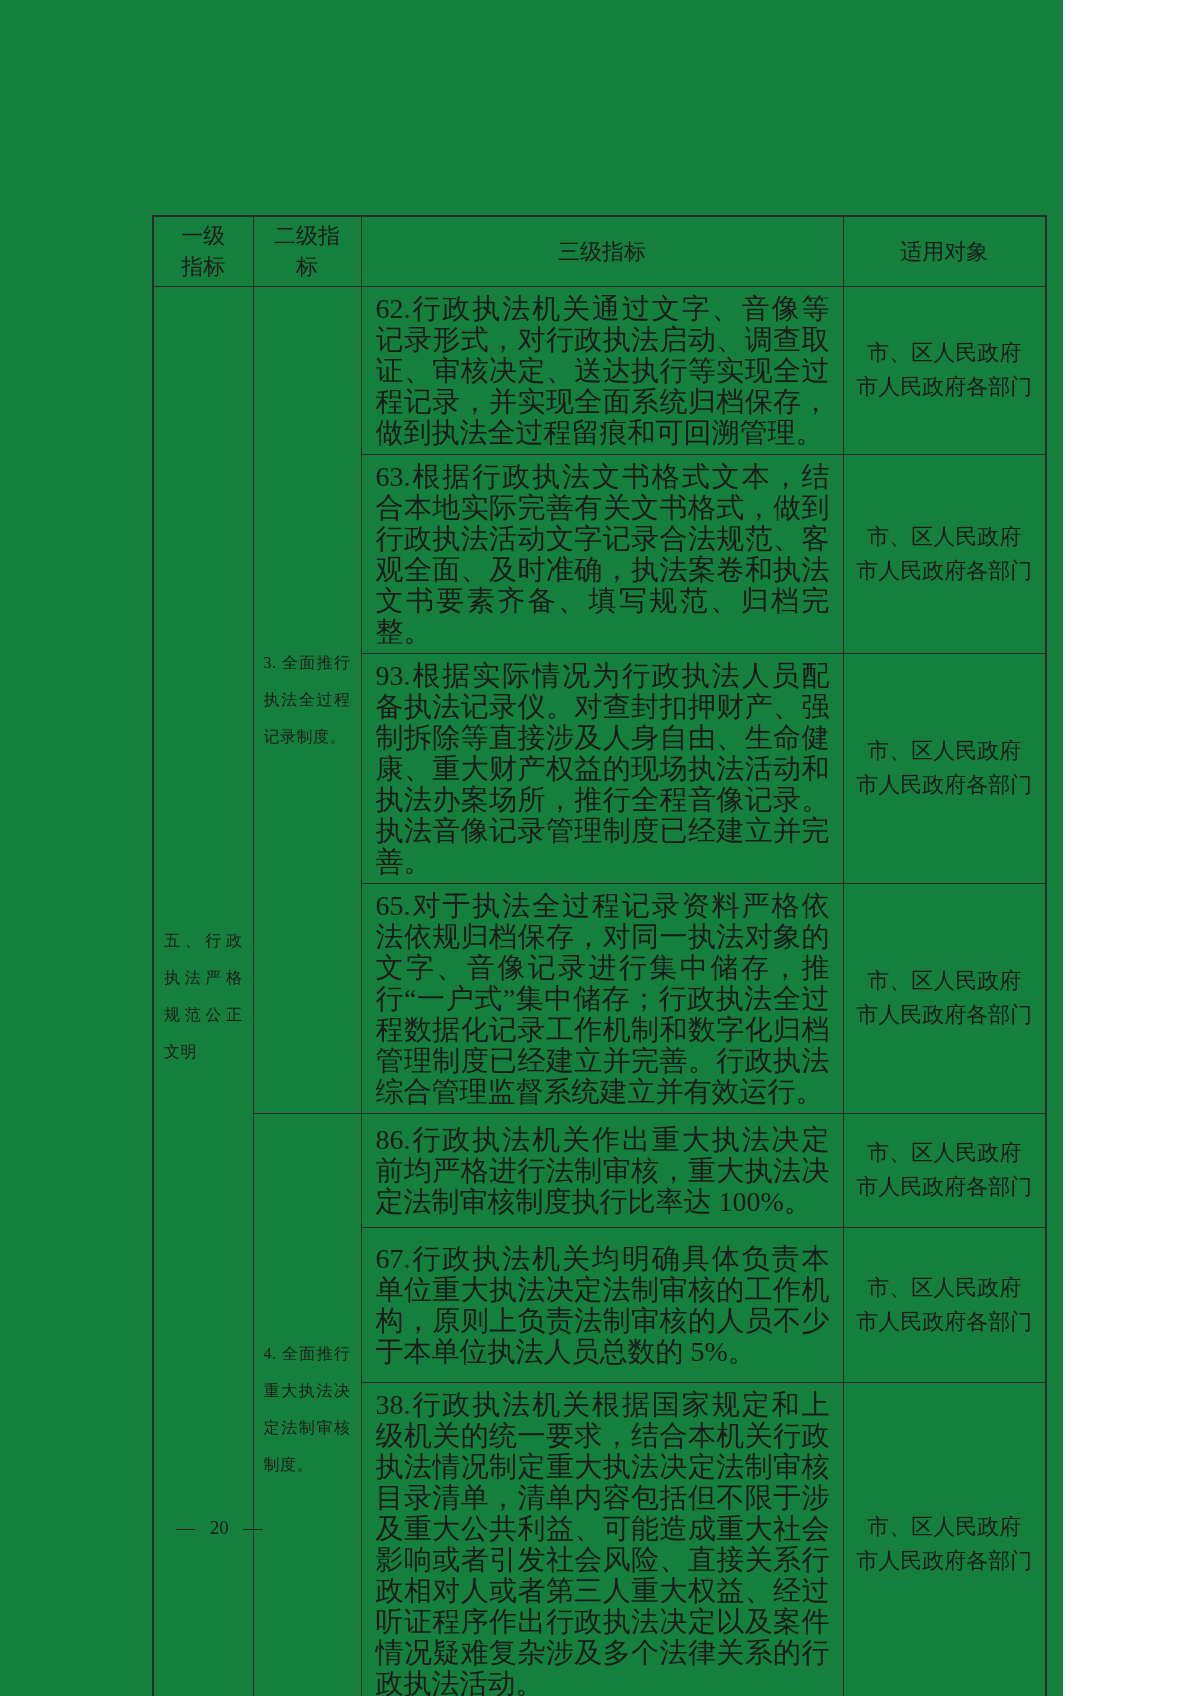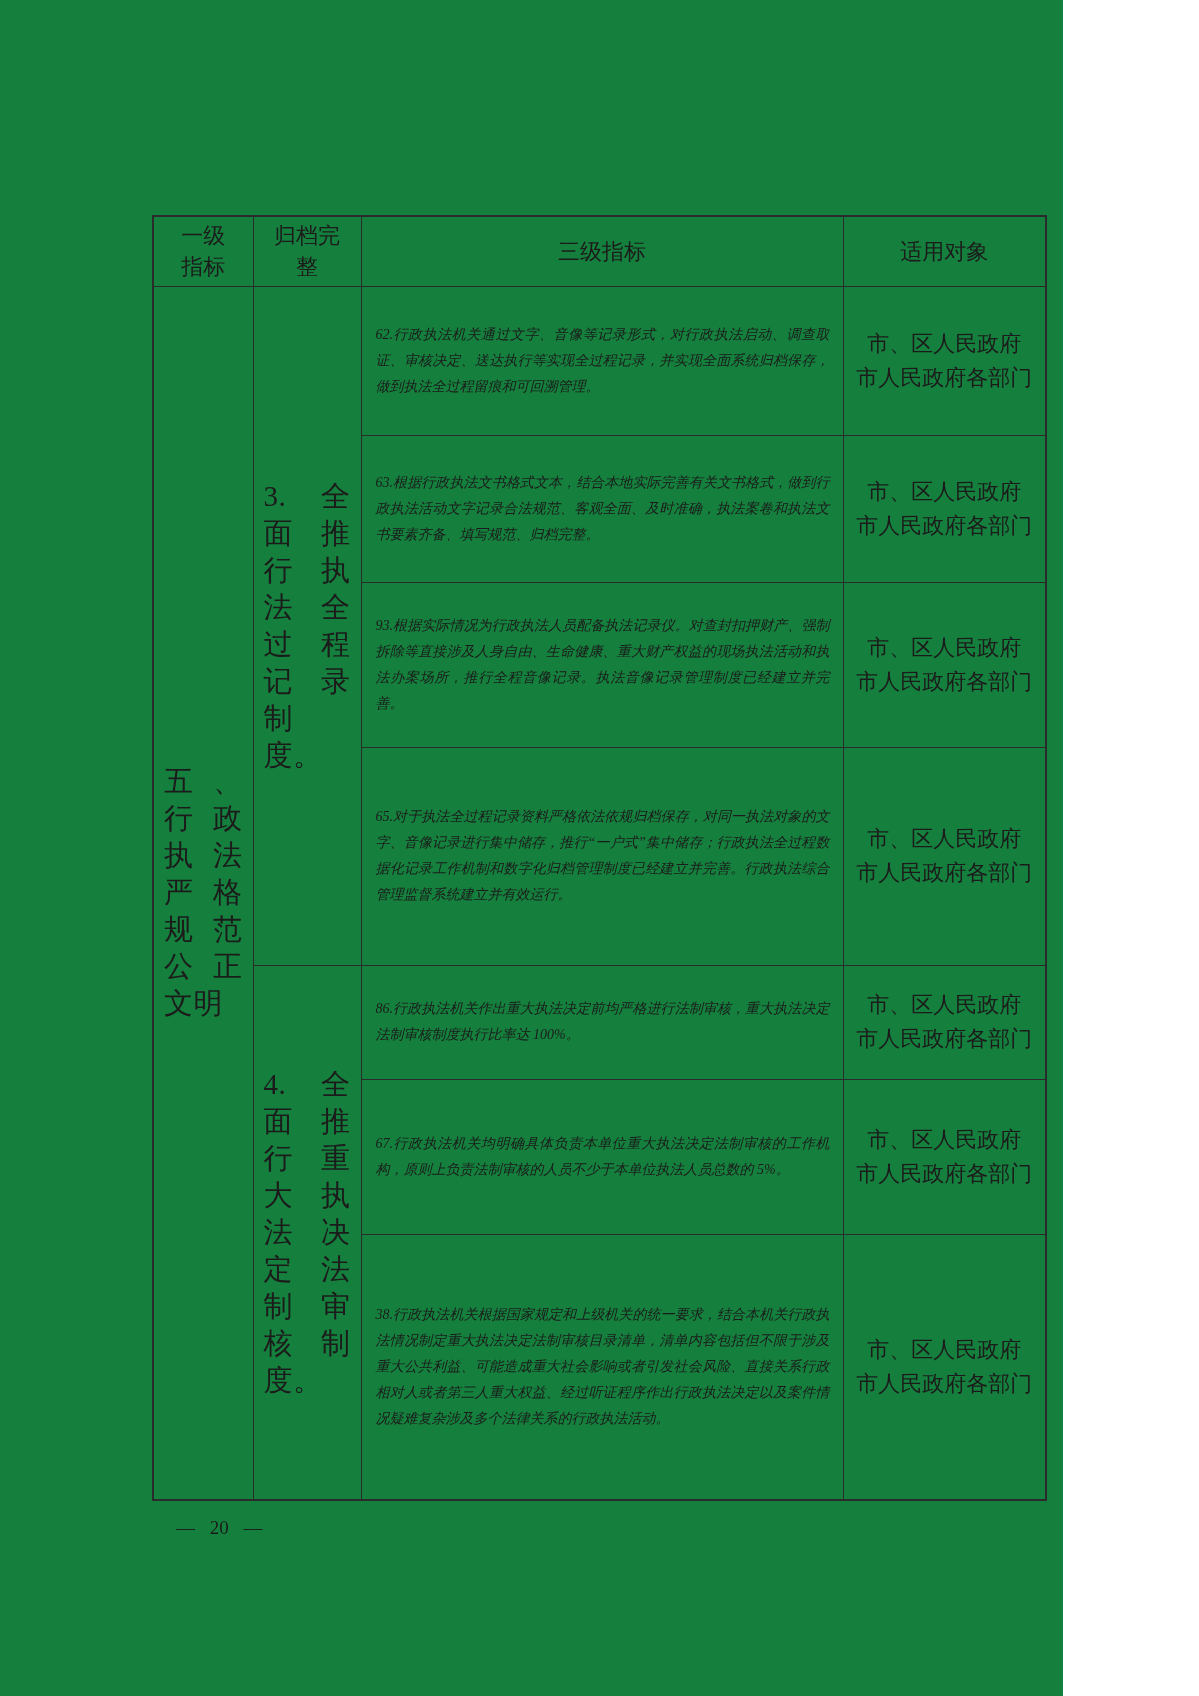--- a/index.html
+++ b/index.html
@@ -40,34 +40,33 @@
   .indicator-table th {
     font-size: 22px;
     line-height: 31px;
     text-align: center;
     padding: 2px 4px;
   }
   th.hdr-narrow {
     padding: 2px 18px;
   }
   td.lvl1, td.lvl2 {
-    font-size: 29px;
+    font-size: 16px;
     line-height: 37px;
     text-align: justify;
     text-justify: inter-character;
     padding: 4px 10px;
     letter-spacing: 0.5px;
   }
   td.txt {
-    font-size: 14px;
-    line-height: 26px;
+    font-size: 28px;
+    line-height: 31px;
     text-align: justify;
     text-justify: inter-character;
     padding: 6px 13px 6px 14px;
-    font-style: italic;
   }
   td.appl {
     font-size: 22px;
     line-height: 34px;
     text-align: center;
     padding: 2px 8px;
   }
   .page-number {
     position: absolute;
     left: 176px;
@@ -86,21 +85,21 @@
   <table class="indicator-table">
     <colgroup>
       <col style="width:100px">
       <col style="width:108px">
       <col style="width:482px">
       <col style="width:203px">
     </colgroup>
     <thead>
       <tr style="height:70px">
         <th class="hdr-narrow">一级指标</th>
-        <th class="hdr-narrow">归档完整</th>
+        <th class="hdr-narrow">二级指标</th>
         <th>三级指标</th>
         <th>适用对象</th>
       </tr>
     </thead>
     <tbody>
       <tr style="height:149px">
         <td class="lvl1" rowspan="7">五、行政执法严格规范公正文明</td>
         <td class="lvl2" rowspan="4">3. 全面推行执法全过程记录制度。</td>
         <td class="txt">62.行政执法机关通过文字、音像等记录形式，对行政执法启动、调查取证、审核决定、送达执行等实现全过程记录，并实现全面系统归档保存，做到执法全过程留痕和可回溯管理。</td>
         <td class="appl">

